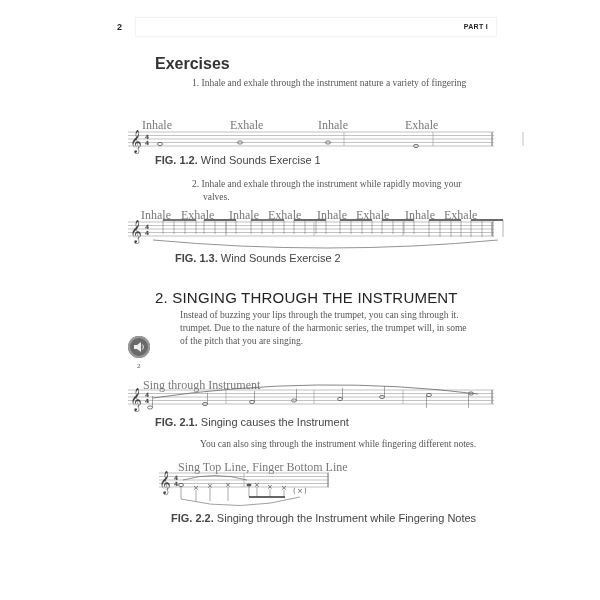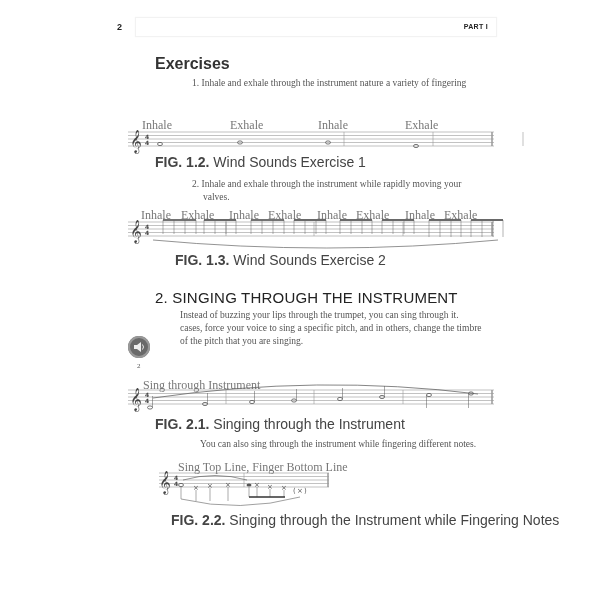--- a/index.html
+++ b/index.html
@@ -3,21 +3,21 @@
 <meta charset="utf-8">
 <style>
   html, body { margin: 0; padding: 0; background: #ffffff; }
   body { width: 600px; height: 600px; position: relative; overflow: hidden; font-family: "DejaVu Serif", serif; color: #333; }
   .abs { position: absolute; }
   .pagenum { left: 117px; top: 22px; font-family: "Liberation Sans", sans-serif; font-weight: bold; font-size: 9px; color: #222; }
   .header-bar { left: 135px; top: 17px; width: 360px; height: 18px; border: 1px solid #f2f2f2; box-shadow: 0 0 1px #f0f0f0; }
   .part { right: 112px; top: 23px; font-family: "Liberation Sans", sans-serif; font-weight: bold; font-size: 7px; color: #222; letter-spacing: 0.3px; }
   .h-ex { left: 155px; top: 55px; font-family: "Liberation Sans", sans-serif; font-weight: bold; font-size: 16px; color: #333; }
   .para { font-family: "Liberation Serif", serif; font-size: 9.5px; line-height: 13px; color: #555; }
-  .caption { font-family: "Liberation Sans", sans-serif; font-size: 14px; color: #444; text-align: center; }
+  .caption { font-family: "Liberation Sans", sans-serif; font-size: 11px; color: #444; text-align: center; }
   .caption b { font-weight: bold; }
   .h-sing { left: 155px; top: 289px; font-family: "Liberation Sans", sans-serif; font-weight: normal; font-size: 15px; color: #222; letter-spacing: 0.2px; }
   .lbl { font-family: "Liberation Serif", serif; font-size: 12px; color: #777; }
   svg { position: absolute; overflow: visible; }
   .speaker { left: 128px; top: 336px; width: 22px; height: 22px; border-radius: 50%; background: #6a6a6a; box-shadow: inset 0 0 0 2px #999; }
   .spk-num { left: 137px; top: 362px; font-family: "Liberation Serif", serif; font-size: 7px; color: #555; }
 </style>
 </head>
 <body>
 
@@ -132,21 +132,21 @@
       <line x1="385" y1="2" x2="385" y2="19"></line>
   </g>
   <path d="M 35 22 Q 210 38 380 22" fill="none" stroke="#777" stroke-width="0.8"></path>
 </svg>
 <div class="abs caption" style="left:155px; top:252px;margin-left:20px;"><b>FIG. 1.3.</b><span> Wind Sounds Exercise 2</span></div>
 
 <div class="abs h-sing">2. SINGING THROUGH THE INSTRUMENT</div>
 
 <div class="abs para" style="left:180px; top:309px;">
   <div>Instead of buzzing your lips through the trumpet, you can sing through it.</div>
-  <div>cases, force your voice to sing a specific pitch, and in others, change the timbre</div>
+  <div>trumpet. Due to the nature of the harmonic series, the trumpet will, in some</div>
   <div>of the pitch that you are singing.</div>
 </div>
 
 <div class="abs speaker">
   <svg style="left:4px; top:4px;" width="14" height="14" viewBox="0 0 14 14">
     <path d="M2 5 H5 L9 2 V12 L5 9 H2 Z" fill="#eee"></path>
     <path d="M10.5 4.5 Q12.5 7 10.5 9.5" stroke="#eee" stroke-width="1" fill="none"></path>
   </svg>
 </div>
 <div class="abs spk-num">2</div>
@@ -182,21 +182,21 @@
     <line x1="34.5" y1="21.5" x2="34.5" y2="10"></line>
       <line x1="89.5" y1="18" x2="89.5" y2="7"></line>
     <line x1="136.5" y1="16" x2="136.5" y2="5"></line>
       <line x1="178.5" y1="14.5" x2="178.5" y2="3"></line>
     <line x1="224.5" y1="13" x2="224.5" y2="2"></line>
       <line x1="266.5" y1="11" x2="266.5" y2="0"></line>
     <line x1="308.5" y1="9" x2="308.5" y2="22"></line>
       <line x1="350.5" y1="7.5" x2="350.5" y2="22"></line>
   </g>
 </svg>
-<div class="abs caption" style="left:155px; top:416px;"><b>FIG. 2.1.</b><span> Singing through the Instrument</span></div>
+<div class="abs caption" style="left:155px; top:416px;"><b>FIG. 2.1.</b><span> Singing causes the Instrument</span></div>
 
 <div class="abs para" style="left:200px; top:438px;">You can also sing through the instrument while fingering different notes.</div>
 
 <div class="abs lbl" style="left:178px; top:460px;">Sing Top Line, Finger Bottom Line</div>
 <svg style="left:155px; top:469px;" width="180" height="40">
   <g stroke="#999" stroke-width="0.6">
     <line x1="4" y1="4" x2="174" y2="4"></line>
       <line x1="4" y1="7.5" x2="174" y2="7.5"></line>
       <line x1="4" y1="11" x2="174" y2="11"></line>
       <line x1="4" y1="14.5" x2="174" y2="14.5"></line>

